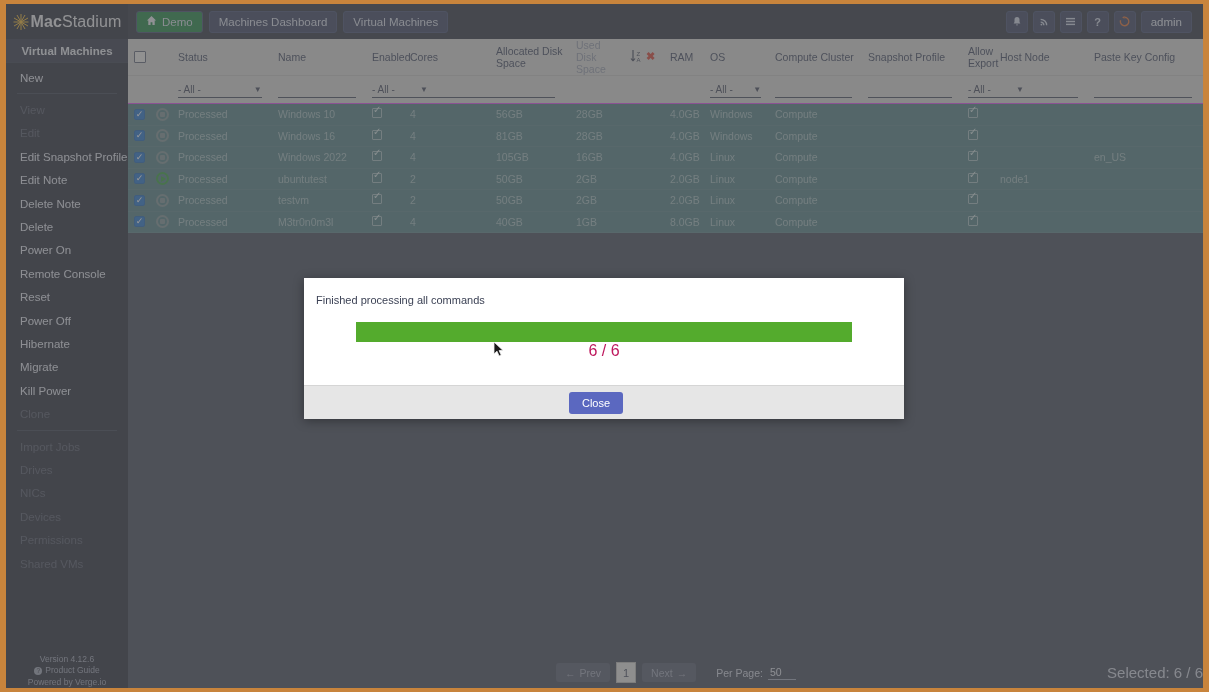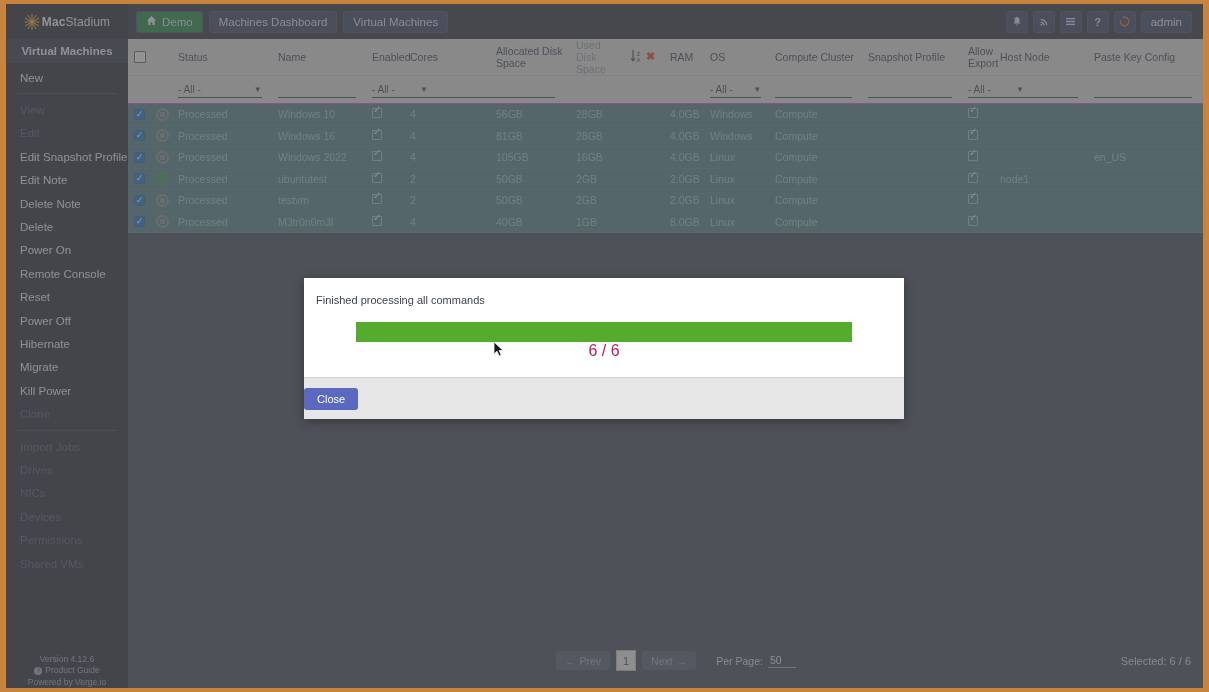--- a/index.html
+++ b/index.html
@@ -26,21 +26,21 @@
   .logo {
     width: 122px; height: 35px;
     display: flex; align-items: center; justify-content: center;
     background: #1f2434;
   }
   .logo-burst {
     width: 16px; height: 16px; margin-right: 2px;
     position: relative; flex: none;
   }
   .logo-burst svg { display:block; }
-  .logo-text { font-size: 12px; color: #e9eaf0; letter-spacing: .1px; }
+  .logo-text { font-size: 16px; color: #e9eaf0; letter-spacing: .1px; }
   .logo-text b { font-weight: 700; }
   .logo-text span { font-weight: 400; }
 
   .navbtns { display: flex; align-items: center; gap: 6px; margin-left: 8px; }
   .navbtn {
     height: 22px; padding: 0 9px;
     background: #323c5e; border: 1px solid #3d4870; border-radius: 3px;
     color: #d7dcea; font-size: 11.5px; line-height: 20px;
     display: flex; align-items: center; gap: 5px; white-space: nowrap;
     cursor: pointer;
@@ -167,21 +167,21 @@
   }
   .cellchk::after {
     content: "✓"; position: absolute; left: 0px; top: -4px;
     font-size: 10px; color: #cfe0e2; line-height: 10px;
   }
   .sorticon { display: inline-flex; align-items: center; gap: 3px; }
   .xmark { color: #d63c2f; font-size: 11px; font-weight: 700; cursor: pointer; }
 
   
   .footer {
-    position: absolute; left: 122px; bottom: 12px;
+    position: absolute; left: 122px; bottom: 0;
     width: 1075px; height: 31px; background: #3c4255;
     display: flex; align-items: center;
   }
   .pager { display: flex; align-items: center; gap: 6px; margin-left: 428px; }
   .pbtn {
     height: 19px; padding: 0 9px; border-radius: 3px;
     background: #4d5469; color: #9aa1b5; font-size: 10.5px;
     display: flex; align-items: center; gap: 4px; cursor: pointer;
   }
   .pnum {
@@ -189,21 +189,21 @@
     color: #3a4158; font-size: 11px;
     display: flex; align-items: center; justify-content: center; cursor: text;
   }
   .perpage { display: flex; align-items: center; gap: 5px; margin-left: 14px;
              color: #cdd3e2; font-size: 10.5px; }
   .ppsel {
     display: flex; align-items: center; gap: 4px;
     border-bottom: 1px solid #9aa1b5; padding: 0 2px 1px 2px;
     color: #dde2ee; font-size: 10.5px; cursor: pointer;
   }
-  .selcount { margin-left: auto; margin-right: 12px; color: #cdd3e2; font-size: 11px; }
+  .selcount { margin-left: auto; color: #cdd3e2; font-size: 15px; }
 
   
   .overlay {
     position: absolute; left: 0; top: 0; width: 1197px; height: 684px;
     background: rgba(90,90,90,0.62);
   }
   .modal {
     position: absolute; left: 298px; top: 274px;
     width: 600px; height: 141px;
     background: #fff; box-shadow: 0 2px 10px rgba(0,0,0,.35);
@@ -214,22 +214,22 @@
   .progress-outer {
     margin: 16px 40px 0 40px; height: 20px;
     background: #ededed;
   }
   .progress-bar { height: 20px; background: #54ab2d; }
   .progress-label {
     margin-top: 0; text-align: center;
     color: #be185d; font-size: 16px;
   }
   .modal-foot {
-    height: 42px; background: #e6e6e6; border-top: 1px solid #d5d5d5;
-    display: flex; align-items: center; justify-content: flex-start;
+    height: 34px; background: #e6e6e6; border-top: 1px solid #d5d5d5;
+    display: flex; align-items: center; justify-content: center;
     padding-right: 16px;
   }
   .closebtn {
     height: 22px; padding: 0 13px; border-radius: 3px;
     background: #5b68c0; color: #fff; font-size: 11px;
     display: flex; align-items: center; cursor: pointer;
   }
   .cursor { position: absolute; left: 487px; top: 337px; width: 12px; height: 17px; }
 </style>
 </head>

